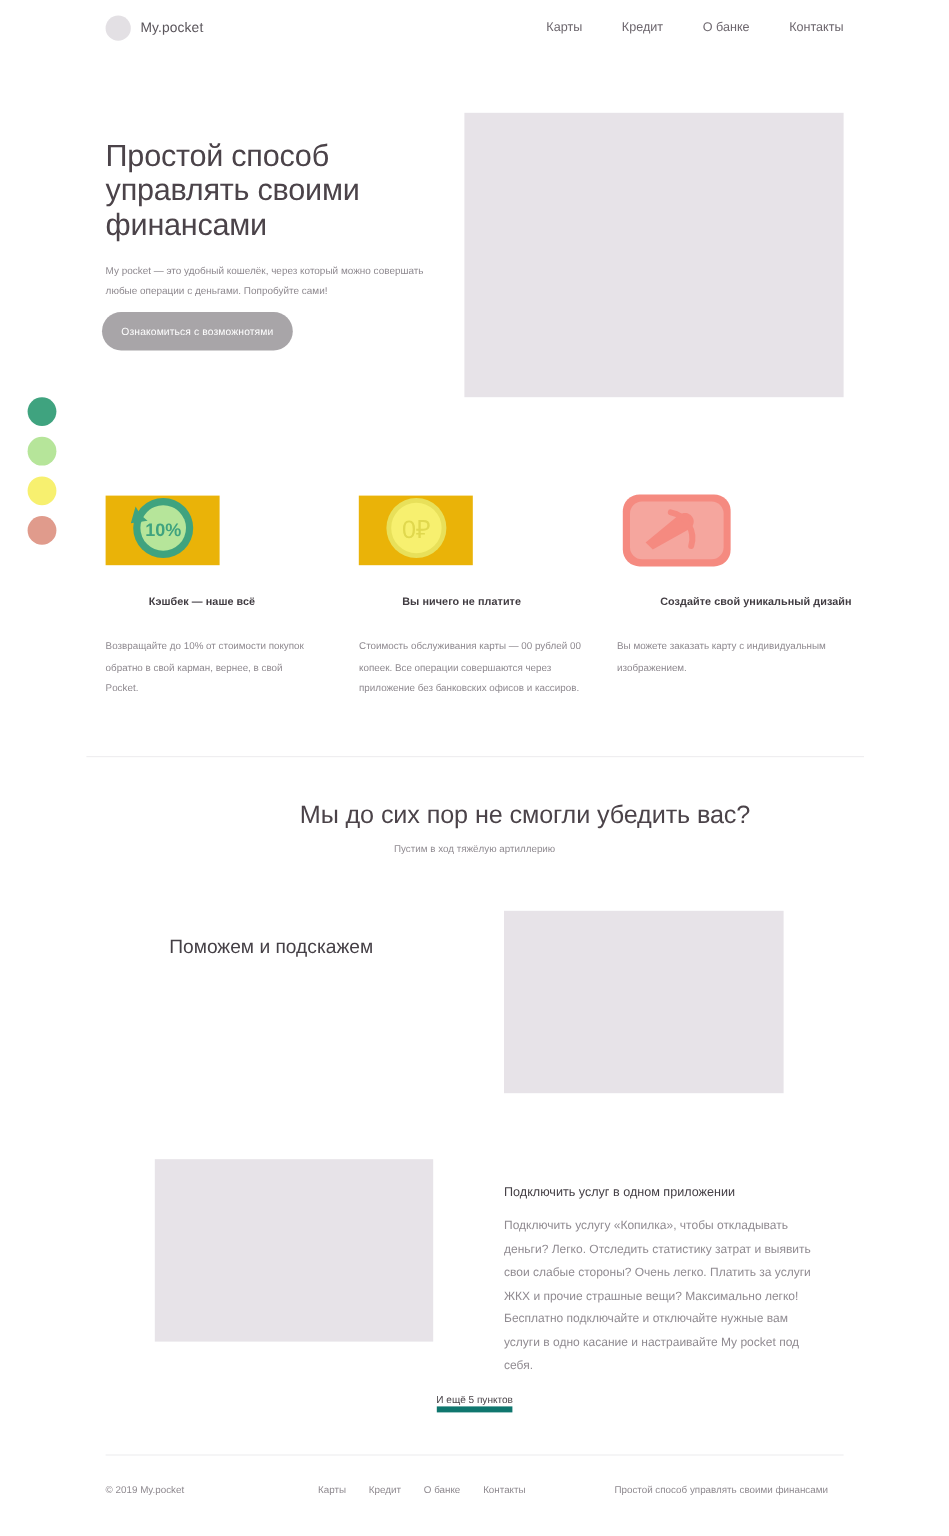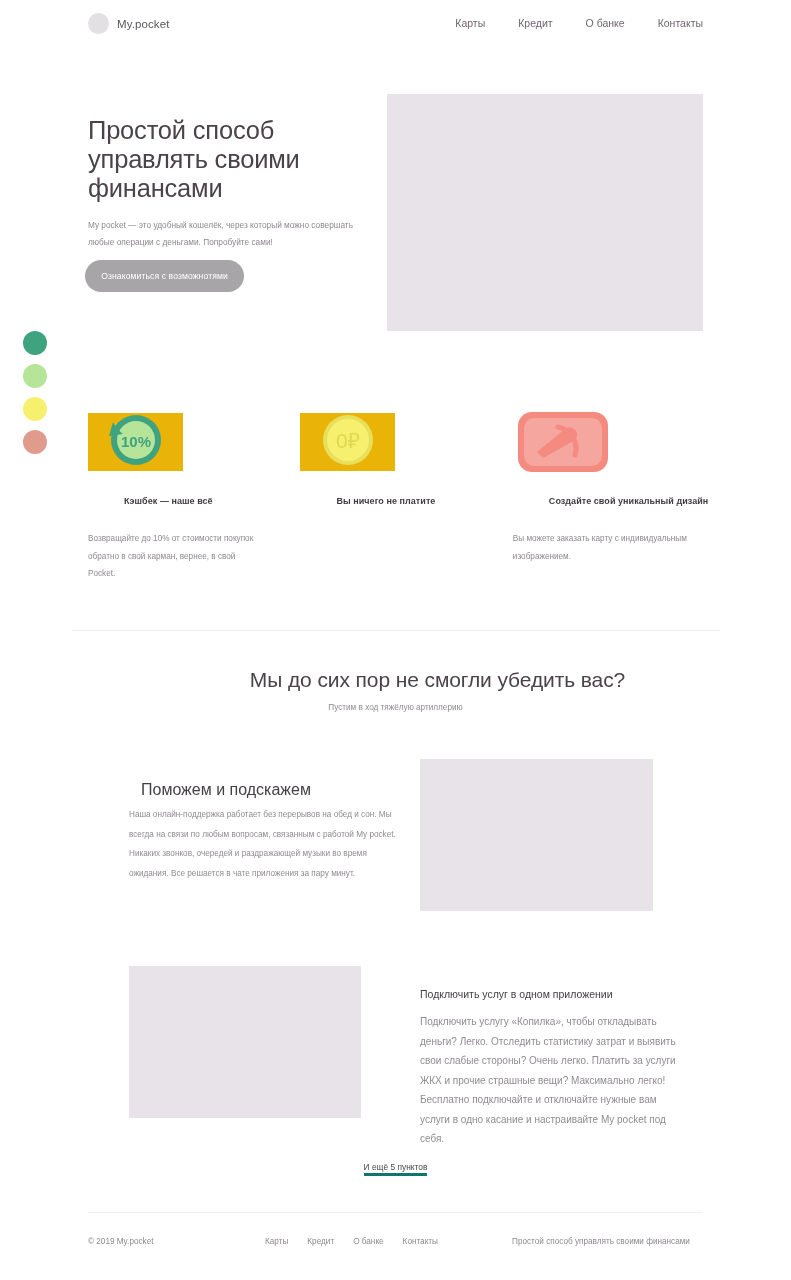--- a/index.html
+++ b/index.html
@@ -144,21 +144,21 @@
     font-size:10px; line-height:19.5px; color:#908b91;
   }
 
   
   .more-link {
     position:absolute; left:0; top:1156px; width:791px;
     text-align:center;
   }
   .more-link span {
     font-size:8.4px; color:#4a4449;
-    border-bottom:3px solid #0f766e; padding-bottom:1px;
+    border-bottom:5px solid #0f766e; padding-bottom:1px;
     cursor:pointer;
   }
 
   
   .footer-divider {
     position:absolute; left:88px; top:1212px;
     width:615px; height:1px; background:#efeef0;
   }
   .footer { position:absolute; left:0; top:1237px; width:791px; height:20px; }
   .footer-copy {
@@ -222,20 +222,21 @@
 
     <div class="feature f2">
       <div class="feature-img">
         <svg class="icon-layer" viewBox="0 0 95 66">
           <circle cx="48" cy="31" r="25" fill="#e8e05a"></circle>
           <circle cx="48" cy="31" r="21" fill="#f7f06f"></circle>
           <text x="48" y="39" font-family="'Liberation Sans',sans-serif" font-size="21" font-weight="400" fill="#e0d84e" text-anchor="middle">0₽</text>
         </svg>
       </div>
       <div class="feature-title">Вы ничего не платите</div>
+      <div class="feature-desc">Стоимость обслуживания карты — 00 рублей 00 копеек. Все операции совершаются через приложение без банковских офисов и кассиров.</div>
     </div>
 
     <div class="feature f3">
       <div class="feature-img">
         <svg class="icon-layer" viewBox="0 0 95 66">
           <rect x="5" y="3" width="90" height="60" rx="14" fill="#f58a80"></rect>
           <rect x="11" y="9" width="78" height="48" rx="10" fill="#f5a69e"></rect>
           <path d="M30 49 L24 43 L52 20 C60 15 68 24 62 31 Z" fill="#f58a80"></path>
           <path d="M45 18 A22 22 0 0 1 62 46" stroke="#f58a80" stroke-width="5" fill="none" stroke-linecap="round"></path>
         </svg>
@@ -245,21 +246,20 @@
     </div>
 
   </div>
 
   <div class="divider"></div>
 
   <h2 class="section-title">Мы до сих пор не смогли убедить вас?</h2>
   <p class="section-sub">Пустим в ход тяжёлую артиллерию</p>
 
   <h3 class="blockA-title">Поможем и подскажем</h3>
-  <p class="blockA-text">Наша онлайн-поддержка работает без перерывов на обед и сон. Мы всегда на связи по любым вопросам, связанным с работой My pocket. Никаких звонков, очередей и раздражающей музыки во время ожидания. Все решается в чате приложения за пару минут.</p>
   <div class="blockA-img"></div>
 
   <div class="blockB-img"></div>
   <h3 class="blockB-title">Подключить услуг в одном приложении</h3>
   <p class="blockB-text">Подключить услугу «Копилка», чтобы откладывать деньги? Легко. Отследить статистику затрат и выявить свои слабые стороны? Очень легко. Платить за услуги ЖКХ и прочие страшные вещи? Максимально легко! Бесплатно подключайте и отключайте нужные вам услуги в одно касание и настраивайте My pocket под себя.</p>
 
   <div class="more-link">
     <span>И ещё 5 пунктов</span>
   </div>
 

